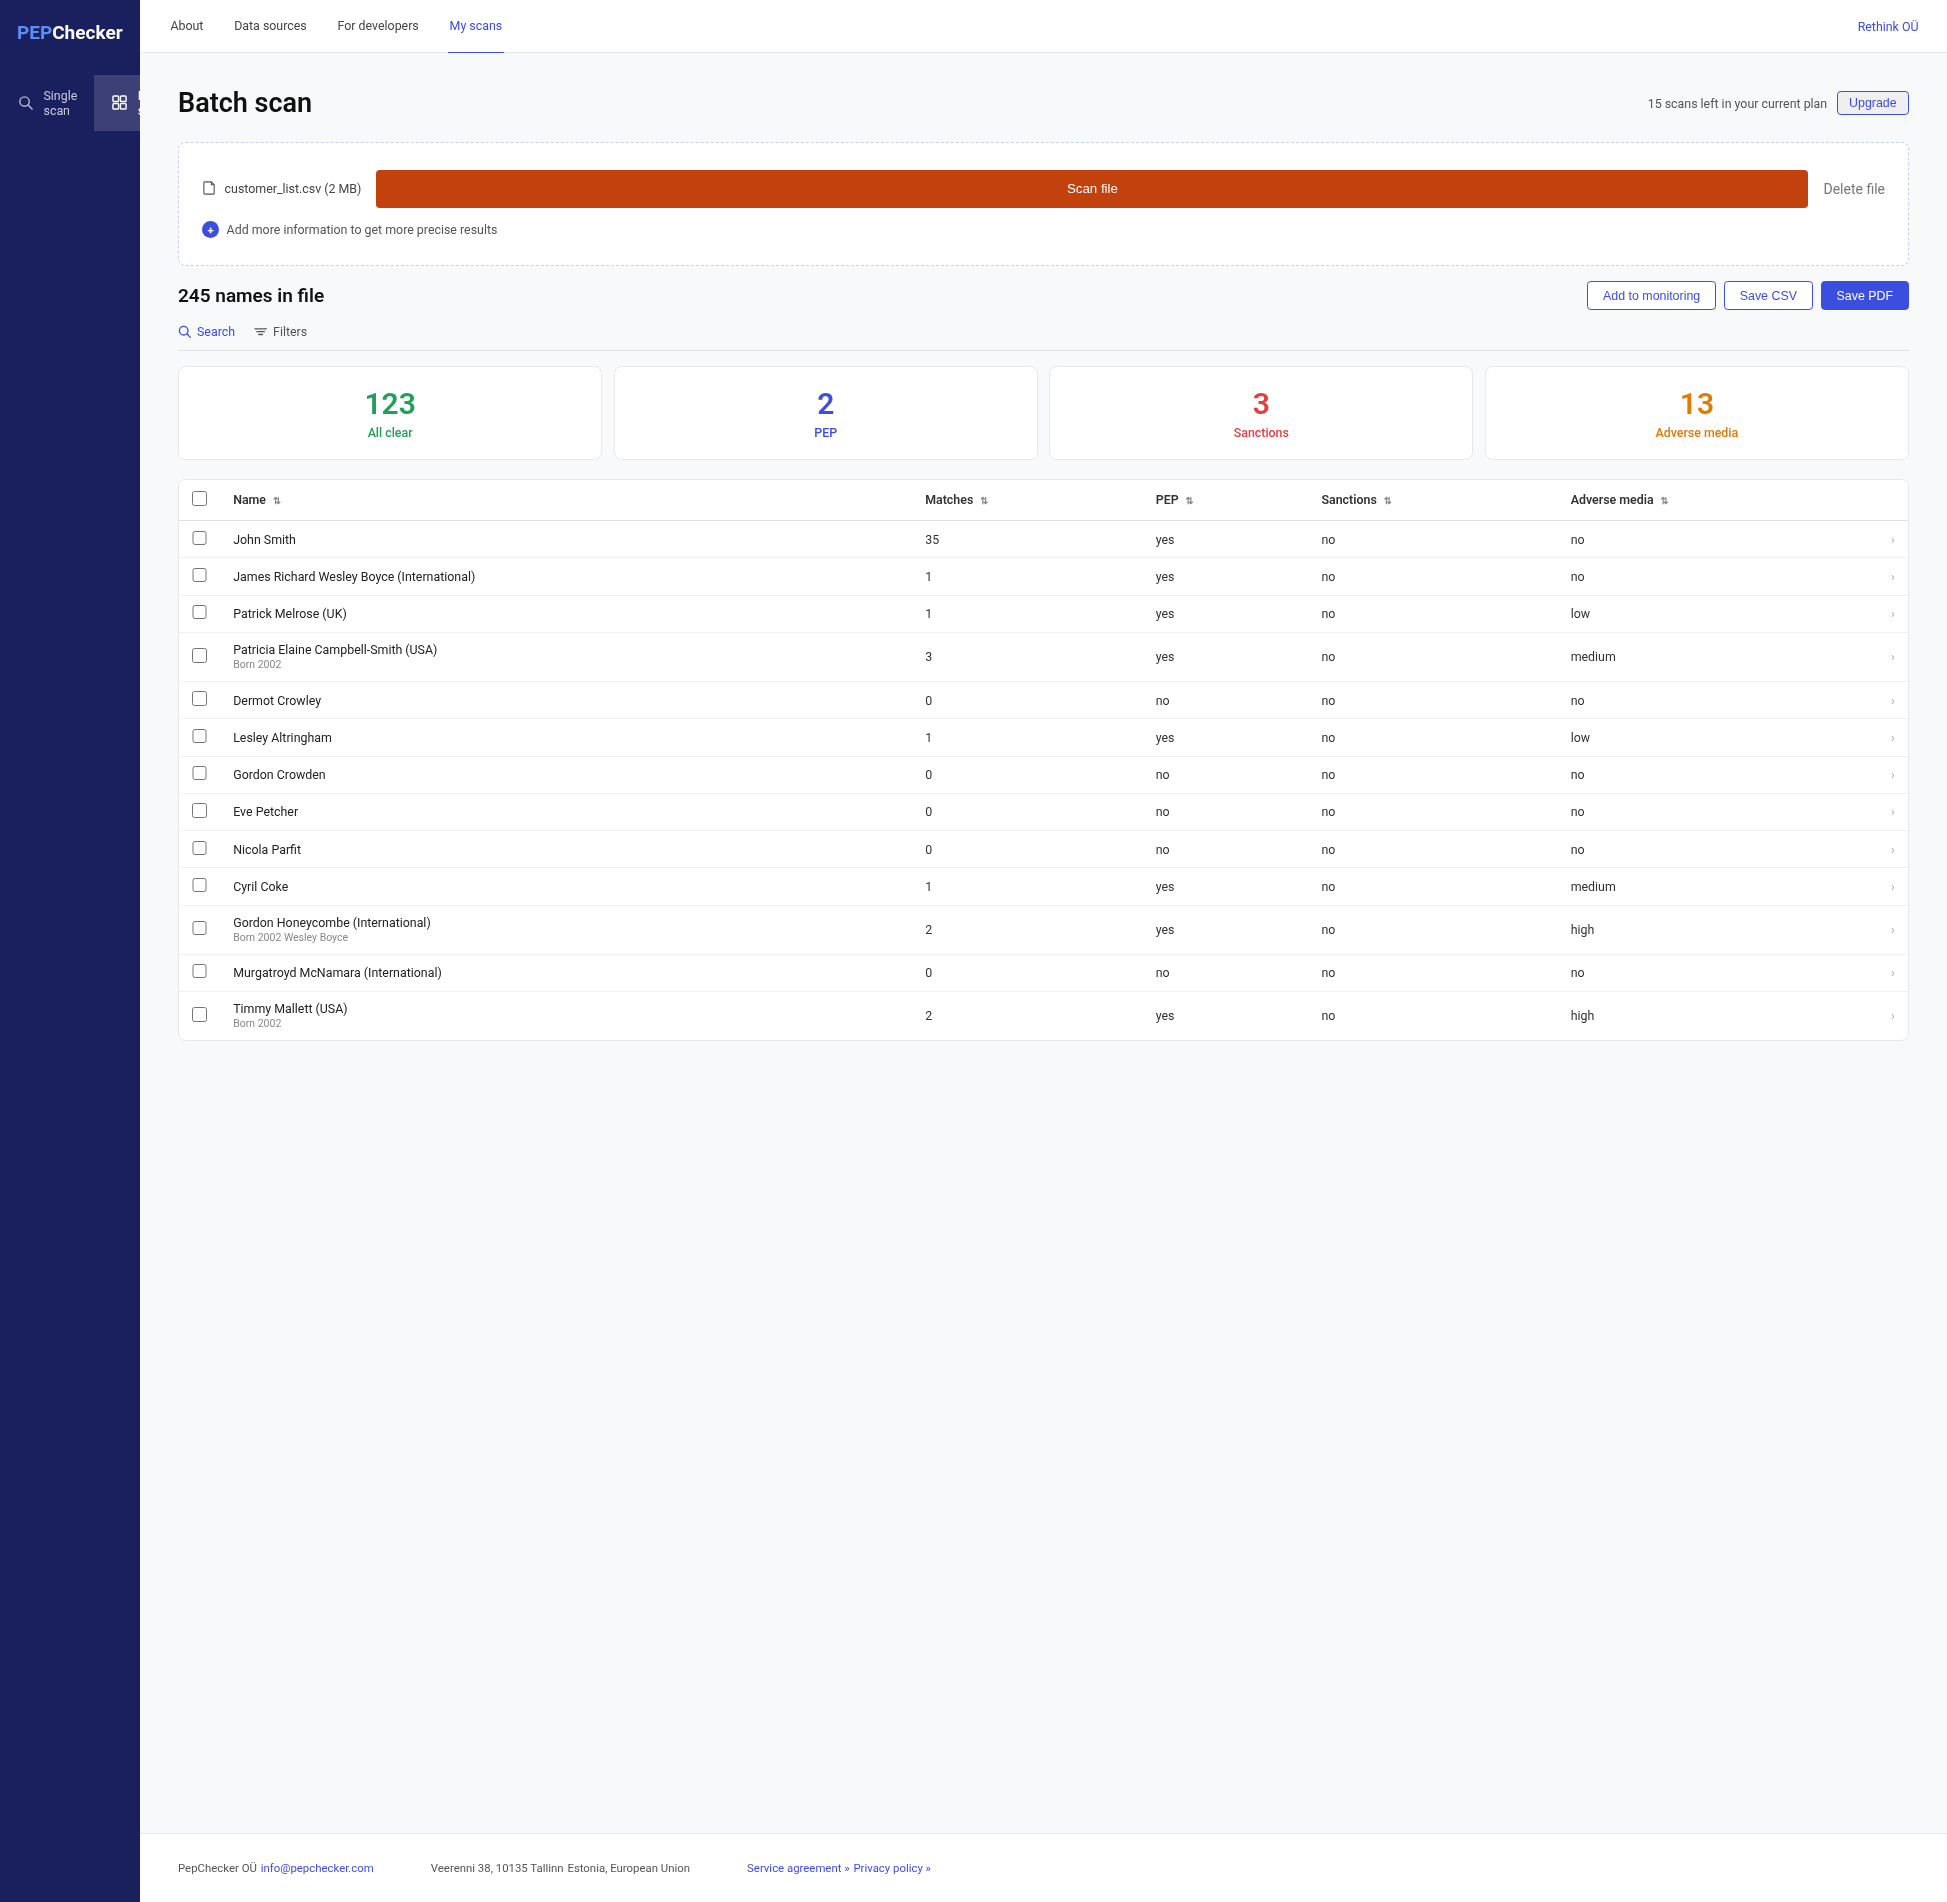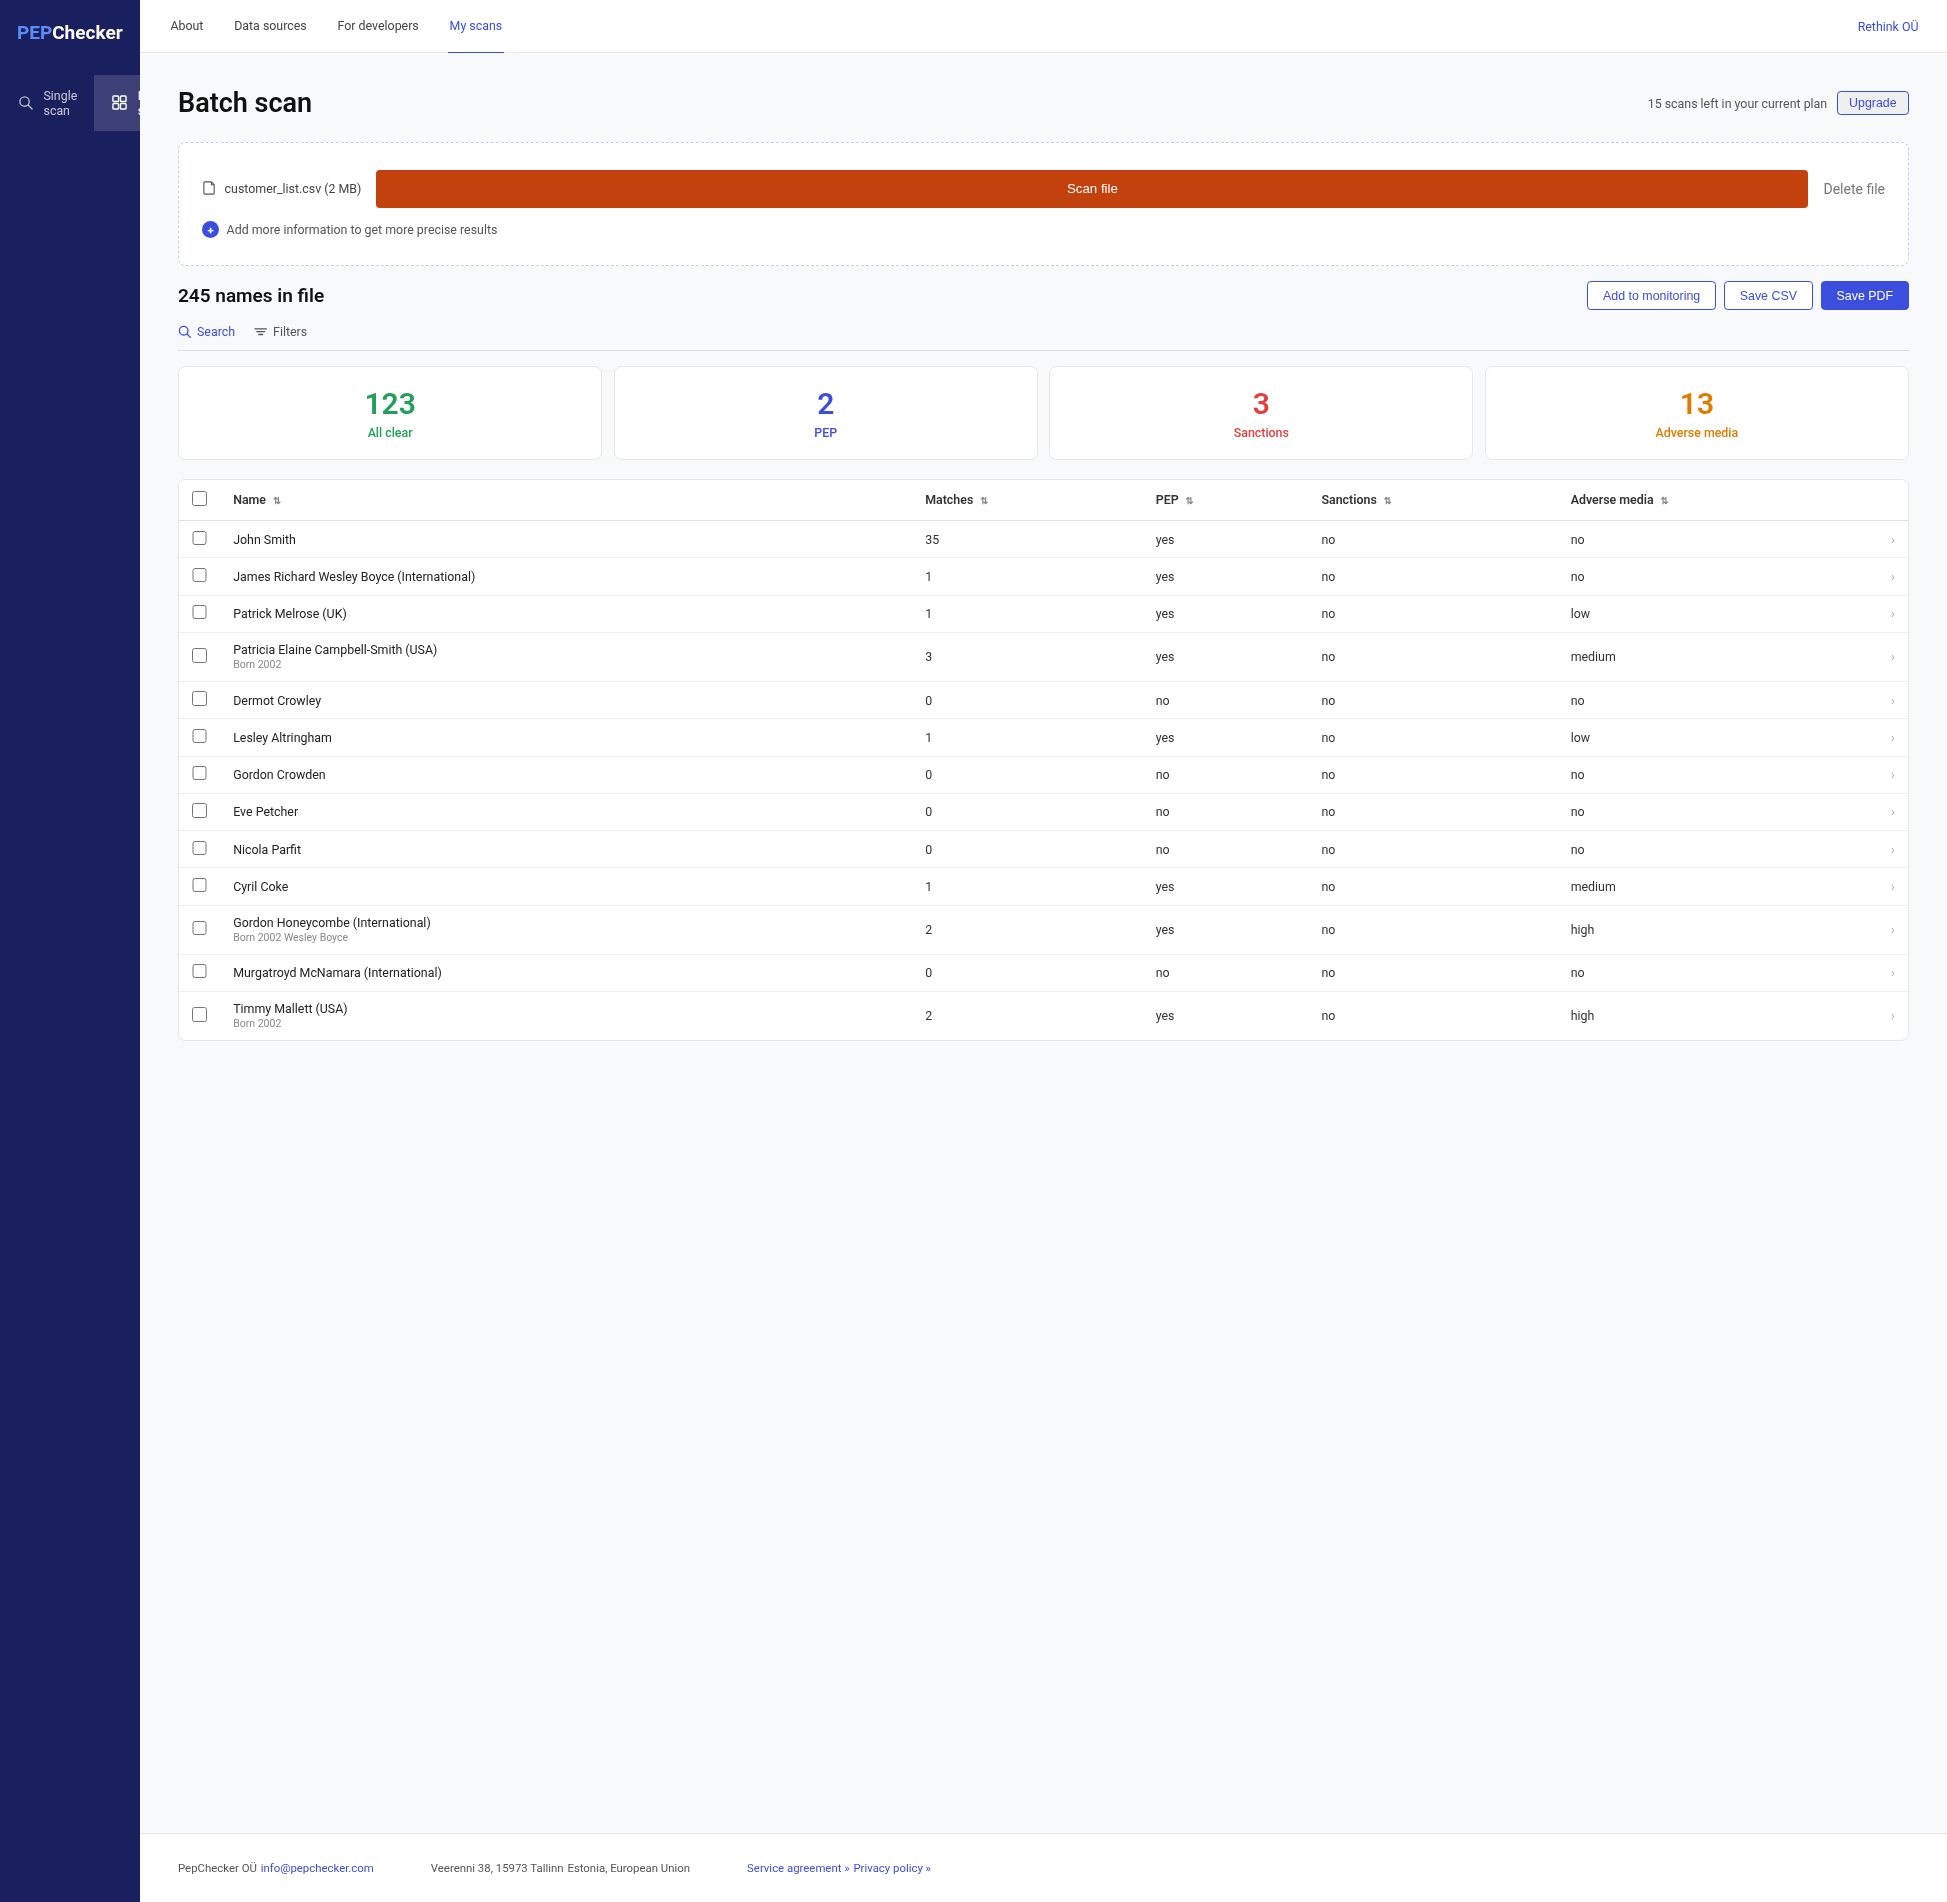--- a/index.html
+++ b/index.html
@@ -442,21 +442,21 @@
       </div>
 
     </main>
 
     <footer class="footer">
       <div class="footer-col">
         <span>PepChecker OÜ</span>
         <span class="footer-link">info@pepchecker.com</span>
       </div>
       <div class="footer-col">
-        <span>Veerenni 38, 15973 Tallinn</span>
+        <span>Veerenni 38, 10135 Tallinn</span>
         <span>Estonia, European Union</span>
       </div>
       <div class="footer-col">
         <span class="footer-link">Service agreement »</span>
         <span class="footer-link">Privacy policy »</span>
       </div>
     </footer>
 
   </div>
 </div>

